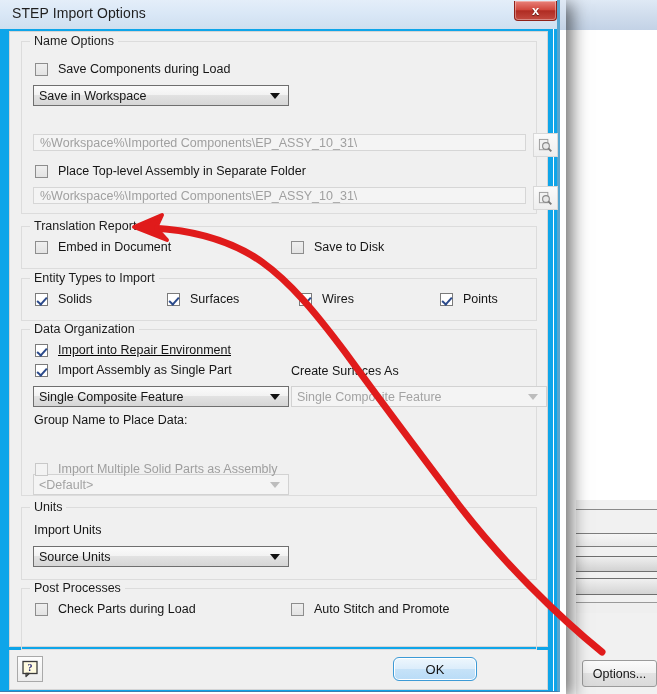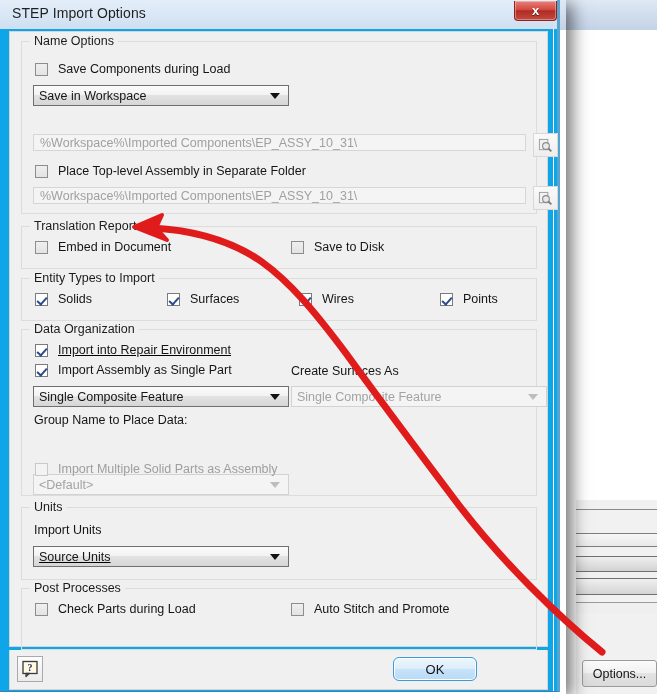--- a/index.html
+++ b/index.html
@@ -387,21 +387,21 @@
         <span class="box"></span>
         <span class="txt">Import Multiple Solid Parts as Assembly</span>
       </div>
     </div>
 
     <div class="group" style="left:11px; top:475px; width:516px; height:73px;">
       <div class="legend">Units</div>
 
       <div class="lbl" style="left:12px; top:15px;">Import Units</div>
 
-      <div class="combo" style="left:11px; top:38px; width:256px;text-decoration:underline;">
+      <div class="combo" style="left:11px; top:38px; width:256px;">
         <span class="val">Source Units</span>
         <span class="arrow"></span>
       </div>
     </div>
 
     <div class="group" style="left:11px; top:556px; width:516px; height:62px;">
       <div class="legend">Post Processes</div>
 
       <div class="cb" style="left:13px; top:13px;">
         <span class="box"></span>

